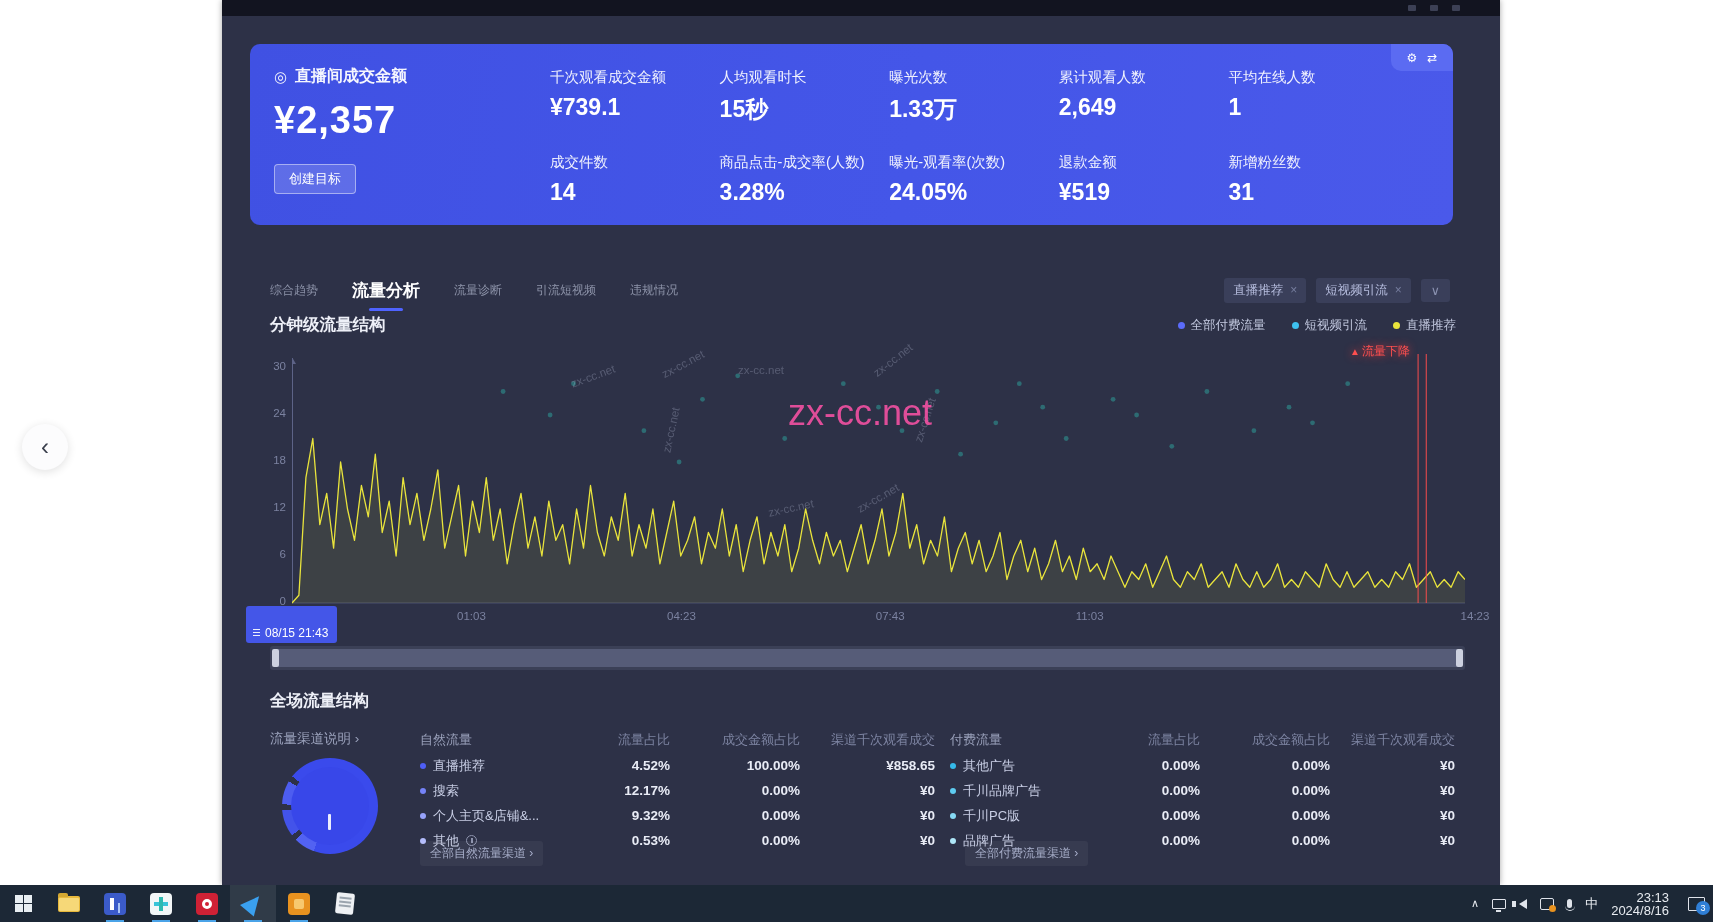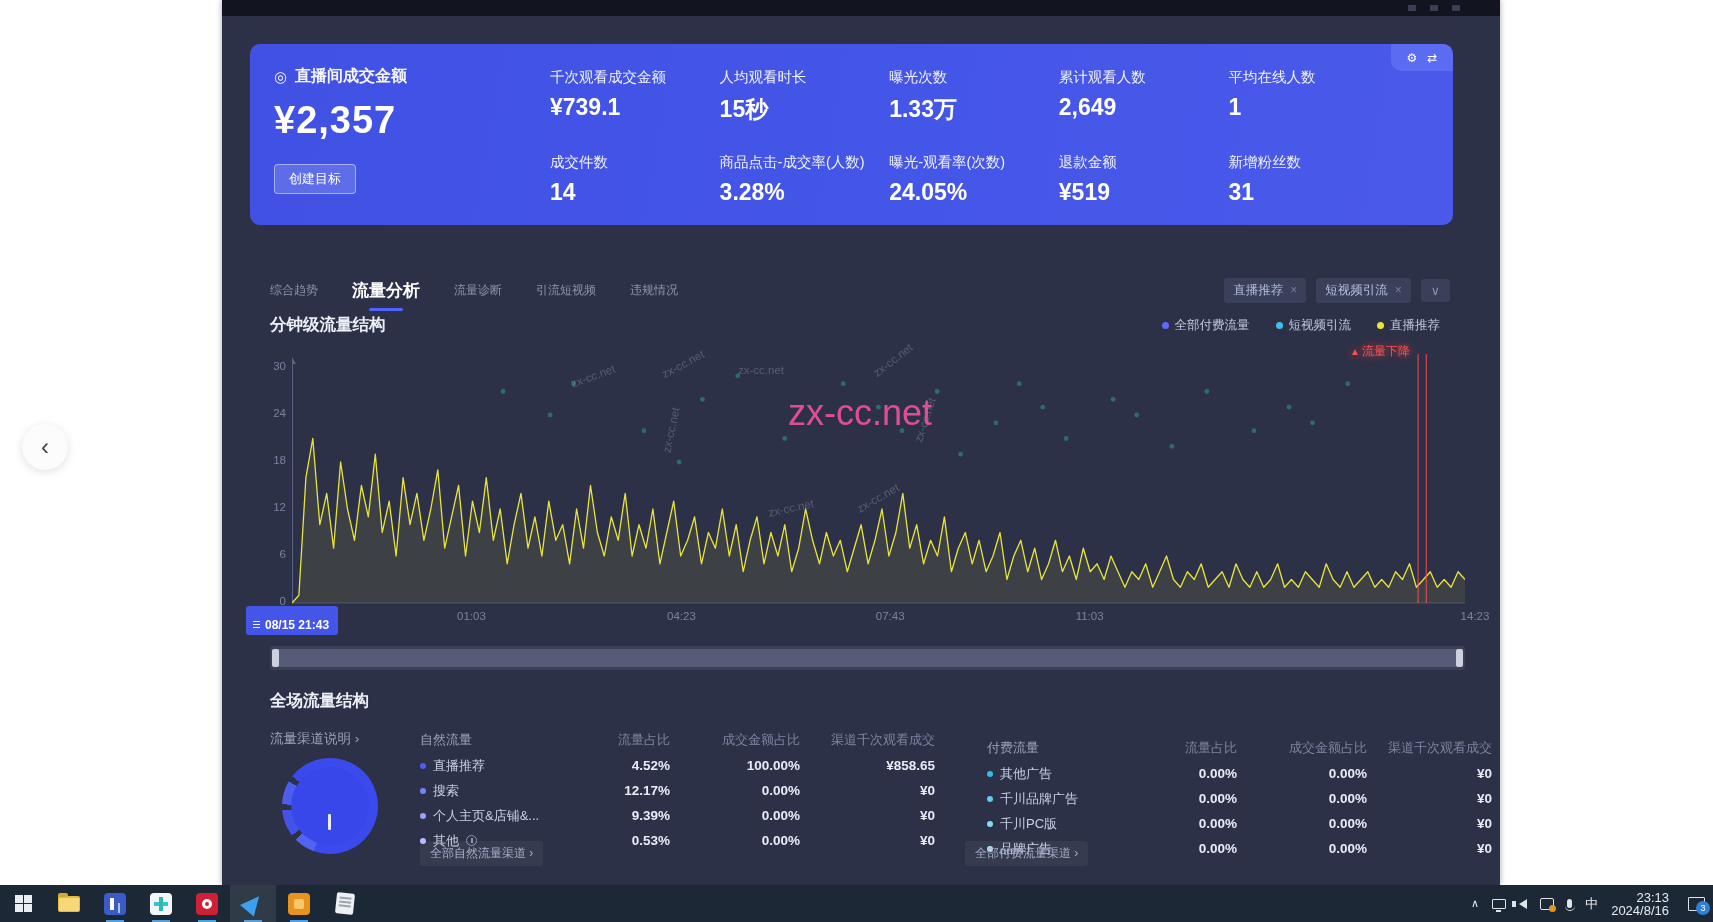--- a/index.html
+++ b/index.html
@@ -37,21 +37,21 @@
   .tabs-row { position:absolute; left:48px; top:274px; right:50px; height:32px; display:flex; align-items:center; }
   .tab { position:relative; margin-right:34px; font-size:12px; color:#8d93a9; cursor:pointer; white-space:nowrap; }
   .tab.active { color:#fff; font-weight:bold; font-size:17px; }
   .tab.active::after { content:""; position:absolute; left:50%; transform:translateX(-50%); bottom:-9px; width:34px; height:3px; border-radius:2px; background:#4f63ff; }
   .chips { margin-left:auto; display:flex; align-items:center; gap:10px; }
   .chip { display:flex; align-items:center; background:#3a3f5a; border-radius:3px; padding:4px 9px; font-size:12.5px; color:#b7bedf; cursor:pointer; }
   .chip .x { margin-left:7px; color:#767d9e; font-size:12px; }
   .chip.dd { padding:4px 10px; color:#8b92b1; }
 
   
-  .chart-header { position:absolute; left:48px; top:314px; right:60px; display:flex; align-items:center; }
+  .chart-header { position:absolute; left:48px; top:314px; right:44px; display:flex; align-items:center; }
   .sec-title { font-size:16.5px; font-weight:bold; color:#eef0f8; }
   .legend { margin-left:auto; display:flex; gap:26px; align-items:center; }
   .legend-item { display:flex; align-items:center; gap:6px; font-size:12.5px; color:#c3c9e0; cursor:pointer; }
   .legend-item .dot { width:7px; height:7px; border-radius:50%; }
 
   
   .chart-box { position:absolute; left:48px; top:352px; width:1195px; height:252px; }
   .ylab { position:absolute; left:0; width:16px; text-align:right; font-size:11.5px; color:#7b82a0; }
   .ylab.y0{top:8px} .ylab.y1{top:55px} .ylab.y2{top:102px} .ylab.y3{top:149px} .ylab.y4{top:196px} .ylab.y5{top:243px}
   #chart-svg { position:absolute; left:22px; top:0; }
@@ -62,41 +62,41 @@
   .wmA{left:390px;top:6px;transform:rotate(-28deg)} .wmB{left:468px;top:12px}
   .wmC{left:600px;top:2px;transform:rotate(-38deg)} .wmD{left:378px;top:72px;transform:rotate(-78deg)}
   .wmE{left:632px;top:62px;transform:rotate(-72deg)} .wmF{left:498px;top:150px;transform:rotate(-12deg)}
   .wmG{left:585px;top:140px;transform:rotate(-30deg)} .wmH{left:300px;top:18px;transform:rotate(-20deg)}
   .alert { position:absolute; left:1080px; top:-9px; font-size:12px; color:#ff5050; text-shadow:0 0 8px rgba(255,60,60,.9); white-space:nowrap; }
   .alert .ai { font-size:10px; margin-right:2px; }
 
   
   .axis-row { position:absolute; left:48px; top:608px; width:1195px; height:22px; }
   .start-badge { position:absolute; left:-24px; top:-2px; display:flex; align-items:center; gap:5px;
-    background:#4456e8; color:#fff; font-size:12px; font-weight:bold; padding:12px 9px 3px 7px; border-radius:3px; cursor:pointer; }
+    background:#4456e8; color:#fff; font-size:12px; font-weight:normal; padding:20px 9px 3px 7px; border-radius:3px; cursor:pointer; }
   .start-badge .grip { width:7px; height:8px; background:
      linear-gradient(rgba(255,255,255,.9) 0 1.5px, transparent 1.5px 3px, rgba(255,255,255,.9) 3px 4.5px, transparent 4.5px 6px, rgba(255,255,255,.9) 6px 7.5px, transparent 7.5px); }
   .x-tick { position:absolute; top:2px; transform:translateX(-50%); font-size:11.5px; color:#7b82a0; }
 
   
   .brush { position:absolute; left:48px; top:646px; width:1195px; height:24px; background:#3b4057; border-radius:3px; cursor:pointer; }
   .brush .range { position:absolute; left:6px; right:6px; top:3px; bottom:3px; background:#565c78; border-radius:2px; }
   .brush .handle { position:absolute; top:3px; width:7px; height:18px; background:#ccd0df; border-radius:2px; cursor:ew-resize; }
   .brush .hl { left:2px; } .brush .hr { right:2px; }
 
   
   .traffic { position:absolute; left:48px; top:690px; width:1200px; }
   .channel-note { position:absolute; left:0; top:40px; font-size:13.5px; color:#9aa1bb; cursor:pointer;text-align:right; }
   .donut { position:absolute; left:12px; top:68px; width:96px; height:96px; border-radius:50%;
     background:conic-gradient(from 200deg,#5262f2 0 7%, #2d3147 7% 9%, #4353ea 9% 18%, #2d3147 18% 20%, #4d5df0 20% 28%, #2d3147 28% 30%, #3a4aec 30% 100%); }
   .donut .inner { position:absolute; inset:9px; border-radius:50%; background:#3847e9; }
   .donut .mark { position:absolute; left:46px; top:56px; width:3px; height:16px; background:rgba(255,255,255,.9); border-radius:1px; }
   .tbl { position:absolute; top:36px; }
   .tbl.natural { left:150px; width:515px; }
-  .tbl.paid { left:717px; width:505px;margin-top:8px; }
+  .tbl.paid { left:680px; width:505px; }
   .trow { display:grid; align-items:center; height:25px; }
   .natural .trow { grid-template-columns:155px 95px 130px 135px; }
   .paid .trow { grid-template-columns:155px 95px 130px 125px; }
   .thead { color:#7d84a2; font-size:13px; height:27px; }
   .thead .c1 { color:#9aa1bb; }
   .cell-r { text-align:right; }
   .rlabel { display:flex; align-items:center; gap:7px; font-size:13px; color:#c9cfe6; white-space:nowrap; overflow:hidden; }
   .rlabel .rdot { width:6px; height:6px; border-radius:50%; flex:0 0 auto; }
   .rval { font-size:13.5px; color:#e9ecf6; font-weight:bold; }
   .info-circle { width:11px; height:11px; border:1px solid #8d93ad; border-radius:50%; display:inline-block; position:relative; }
@@ -365,21 +365,21 @@
             </span>
           <span class="cell-r rval">12.17%</span>
           <span class="cell-r rval">0.00%</span>
           <span class="cell-r rval">¥0</span>
         </div>
         <div class="trow">
           <span class="rlabel">
               <i class="rdot" style="background-color: rgb(151, 162, 250);"></i>
               <span>个人主页&amp;店铺&amp;...</span>
             </span>
-          <span class="cell-r rval">9.39%</span>
+          <span class="cell-r rval">9.32%</span>
           <span class="cell-r rval">0.00%</span>
           <span class="cell-r rval">¥0</span>
         </div>
         <div class="trow">
           <span class="rlabel">
               <i class="rdot" style="background-color: rgb(179, 188, 252);"></i>
               <span>其他</span>
               <i class="info-circle"></i>
             </span>
           <span class="cell-r rval">0.53%</span>

